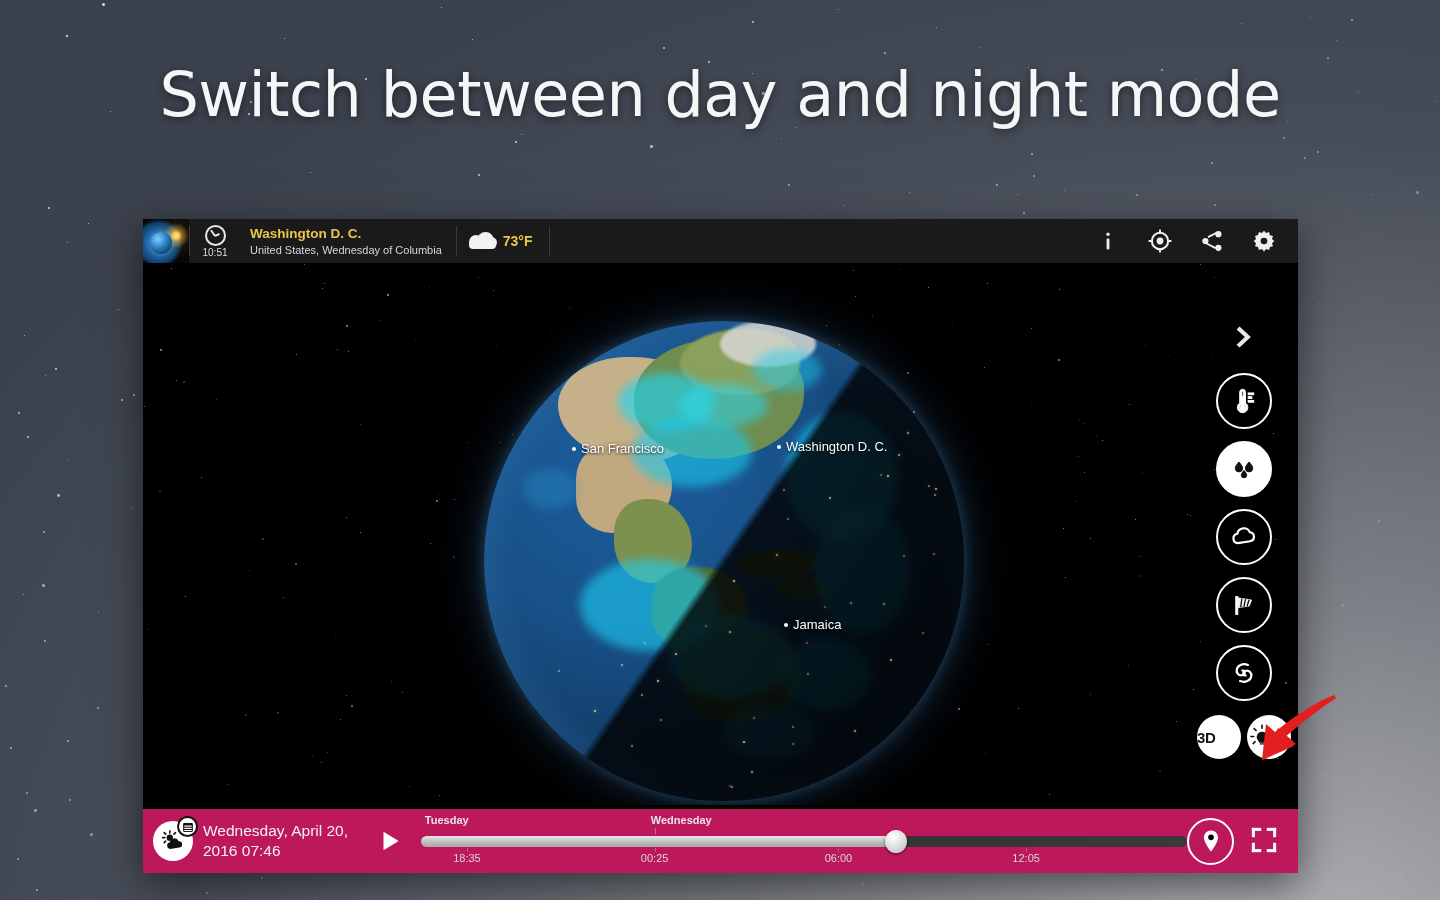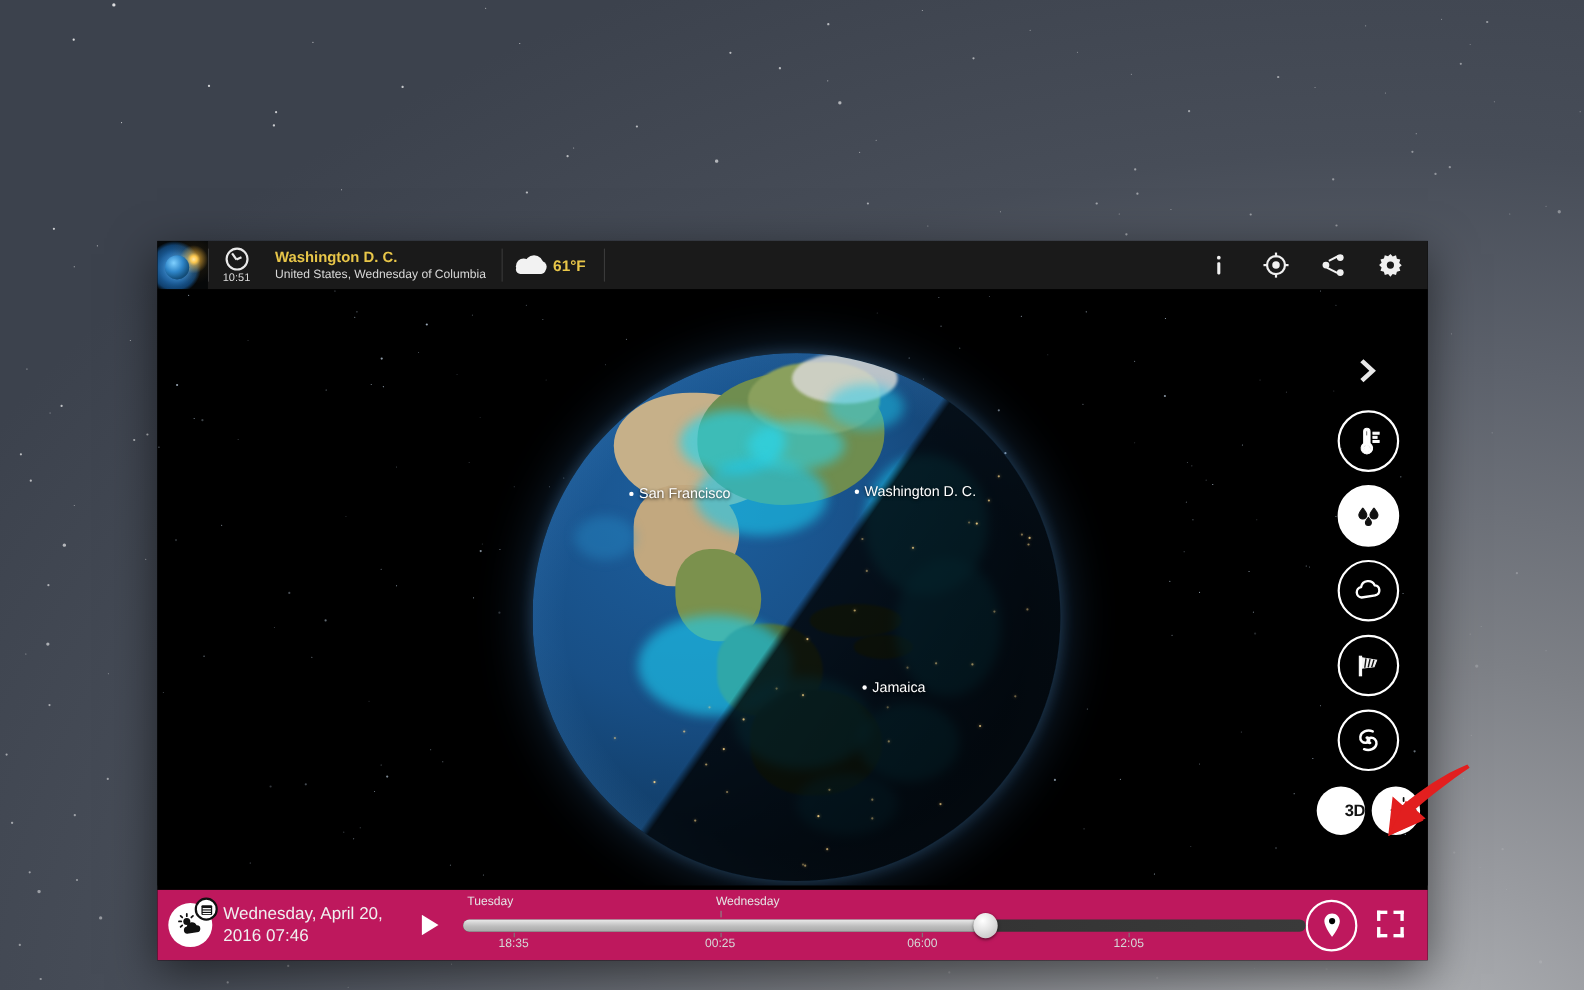--- a/index.html
+++ b/index.html
@@ -212,21 +212,21 @@
   .rail-btn svg { width: 30px; height: 30px; }
   .rail-icon        { fill: #ffffff; stroke: #ffffff; }
   .rail-btn.active .rail-icon { fill: #111111; stroke: #111111; }
 
   #rail-pair {
     display: flex; align-items: center; gap: 6px; margin-top: 14px;
   }
   .pill-btn {
     width: 44px; height: 44px; border-radius: 50%;
     background: #ffffff;
-    display: flex; align-items: center; justify-content: flex-end;
+    display: flex; align-items: center; justify-content: flex-start;
     cursor: pointer;
   }
   #btn-3d-label { font-size: 15px; font-weight: bold; color: #131313; letter-spacing: -0.3px; }
 
   
   #bottom-bar {
     position: absolute; left: 0; right: 0; bottom: 0;
     height: 64px;
     background: #be185d;
     display: flex; align-items: center;
@@ -254,21 +254,21 @@
     margin: 0 16px 0 14px;
     width: 30px; height: 30px;
     display: flex; align-items: center; justify-content: center;
     cursor: pointer;
   }
 
   #timeline { position: relative; flex: 1 1 auto; height: 58px; margin-top: 4px; }
   #tl-daylabels { position: absolute; top: 0; left: 0; right: 0; height: 14px; }
   .tl-day {
     position: absolute; top: 0;
-    color: #e6e6e6; font-size: 11px; white-space: nowrap;
+    color: #e6e6e6; font-size: 11px; white-space: nowrap; font-weight: bold;
   }
   .tl-daytick {
     position: absolute; top: 14px; width: 1px; height: 6px; background: #8a8a8a;
   }
   #tl-track {
     position: absolute; top: 22px; left: 0; right: 0; height: 11px;
     border-radius: 6px;
     background: linear-gradient(90deg, #2a2a2a 0%, #3a3a3a 100%);
   }
   #tl-fill {
@@ -556,20 +556,21 @@
       <div class="star" style="left: 1310px; top: 17px; width: 1.1px; height: 1.1px; opacity: 0.47;"></div>
       <div class="star" style="left: 161px; top: 761px; width: 1.1px; height: 1.1px; opacity: 0.45;"></div>
       <div class="star" style="left: 1211px; top: 162px; width: 1.5px; height: 1.5px; opacity: 0.43;"></div>
       <div class="star" style="left: 57px; top: 494px; width: 2.8px; height: 2.8px; opacity: 0.61;"></div>
       <div class="star" style="left: 1159px; top: 606px; width: 3.1px; height: 3.1px; opacity: 0.24;"></div>
       <div class="star" style="left: 578px; top: 114px; width: 1.8px; height: 1.8px; opacity: 0.63;"></div>
       <div class="star" style="left: 295px; top: 373px; width: 1.4px; height: 1.4px; opacity: 0.59;"></div>
       <div class="star" style="left: 1304px; top: 157px; width: 1.8px; height: 1.8px; opacity: 0.4;"></div>
     </div>
 
+  <h1 id="promo-title">Switch between day and night mode</h1>
 
   <div id="app-window">
 
     <div id="top-bar">
 
       <div id="app-thumb"></div>
       <div class="topbar-divider"></div>
 
       <div id="clock-block">
         <div class="clock-face"></div>
@@ -583,21 +584,21 @@
 
       <div class="topbar-divider"></div>
 
       <div id="weather-block">
         <div class="cloud-glyph">
           <span class="cb"></span>
             <span class="c1"></span>
             <span class="c2"></span>
             <span class="c3"></span>
         </div>
-        <div id="weather-temp">61°F</div>
+        <div id="weather-temp">73°F</div>
       </div>
 
       <div class="topbar-divider"></div>
 
       <div id="top-spacer"></div>
 
       <div id="top-actions">
         <div class="top-icon-btn">
           <svg class="top-icon" viewBox="0 0 24 24">
             <rect x="10.6" y="9.5" width="2.8" height="11" rx="1"></rect>

